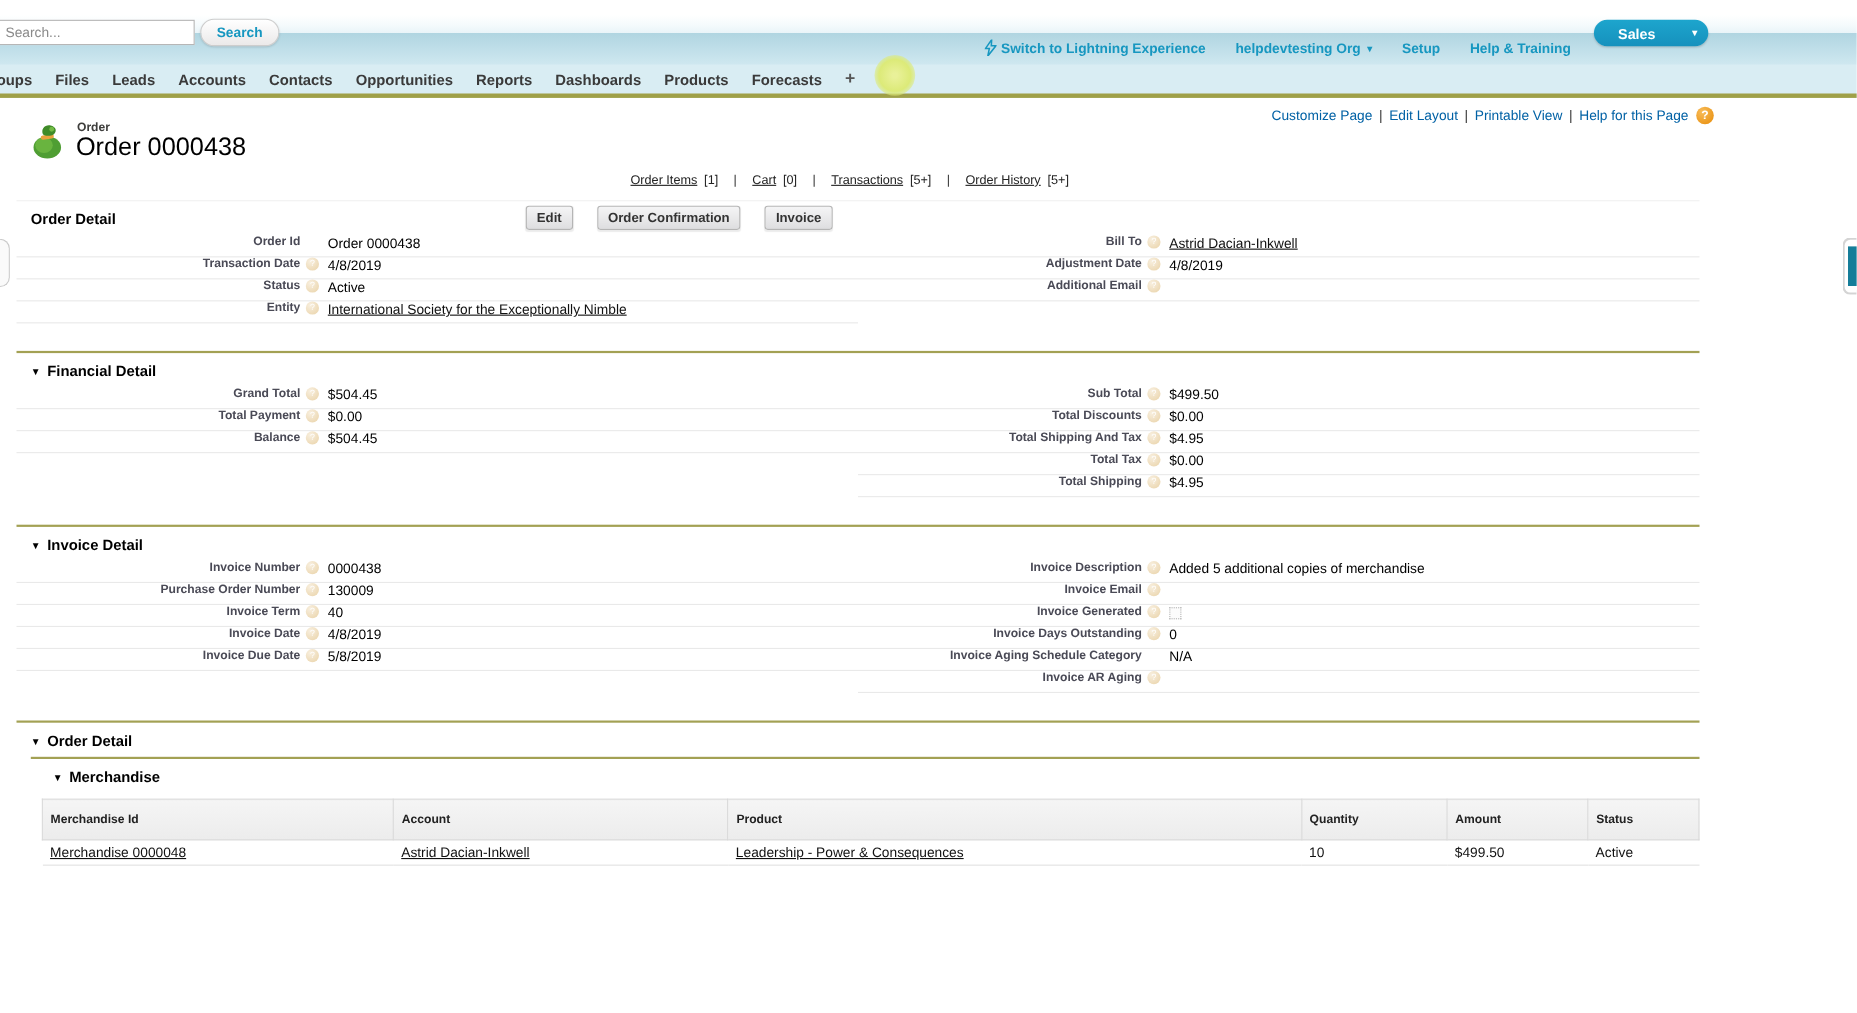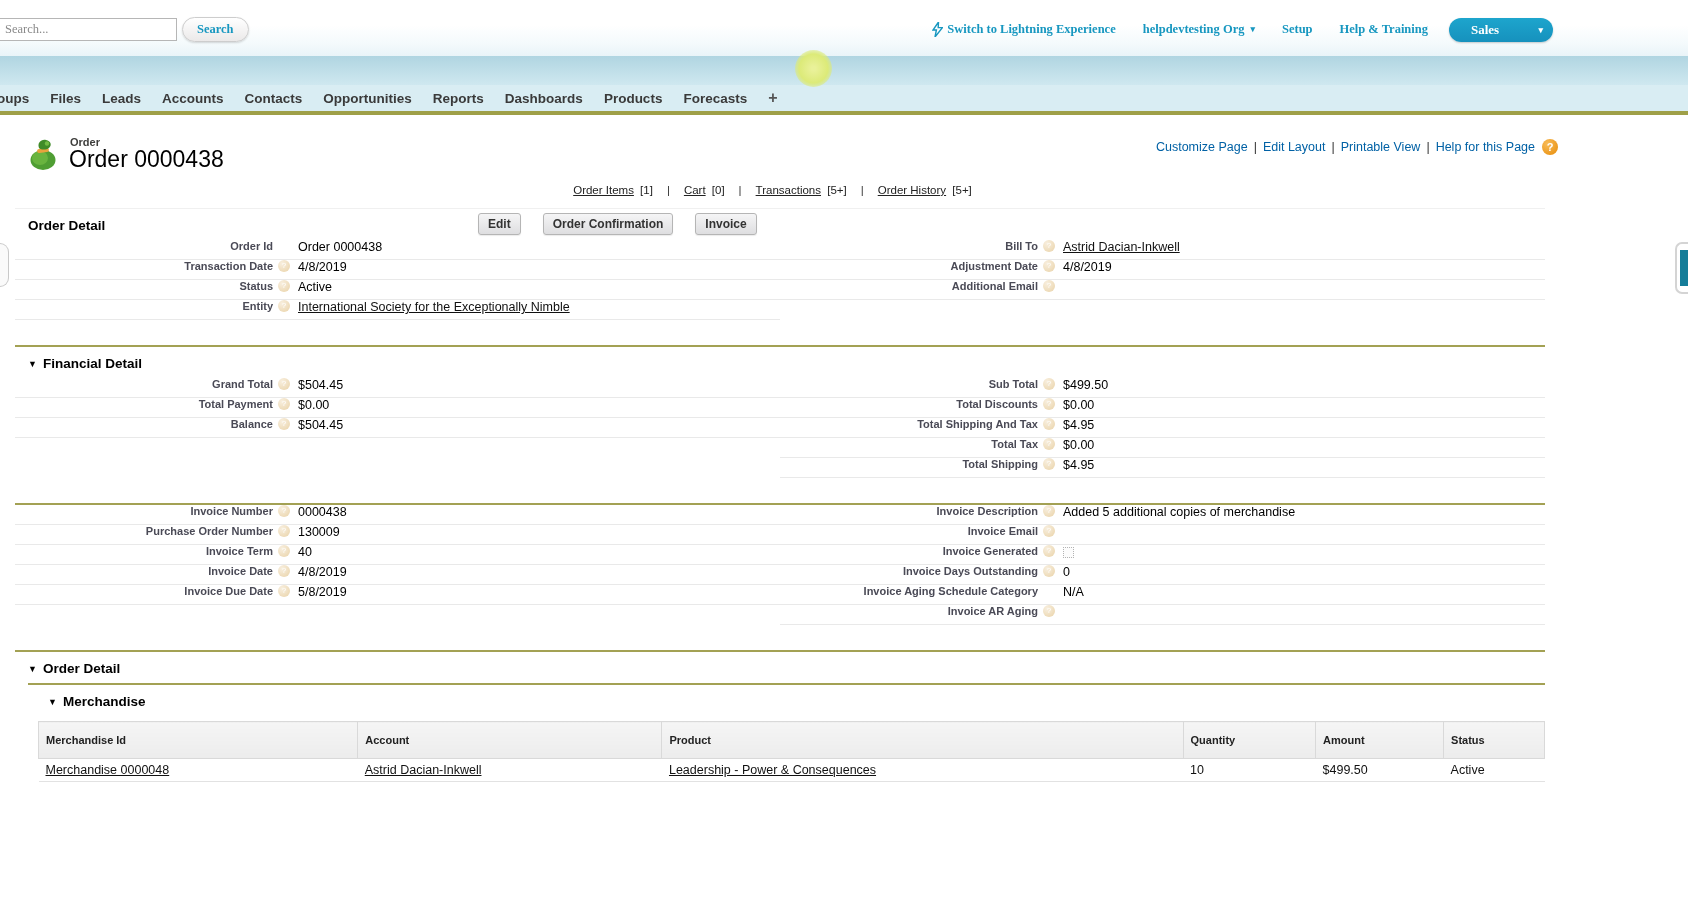--- a/index.html
+++ b/index.html
@@ -1,45 +1,45 @@
 <!DOCTYPE html>
 <html><head>
 <meta charset="utf-8">
 <style>
   *{margin:0;padding:0;box-sizing:border-box;}
   html,body{width:1688px;height:921px;}
   body{font-family:"Liberation Sans",sans-serif;background:#fff;position:relative;overflow:hidden;}
   a{text-decoration:underline;cursor:pointer;}
 
   
-  .topbar{position:relative;height:56px;background:linear-gradient(180deg,#ffffff 45%,#f4fafc 78%,#e9f4f8);font-family:Liberation Serif, serif;}
+  .topbar{position:relative;height:30px;background:linear-gradient(180deg,#ffffff 45%,#f4fafc 78%,#e9f4f8);}
   .search-wrap{position:absolute;left:-3px;top:17px;display:flex;align-items:center;}
   .search-input{width:180px;height:23px;border:1px solid #b6b6b6;padding:0 7px;font-size:12.5px;color:#555;font-family:inherit;background:#fff;}
   .search-input::placeholder{color:#8a8a8a;}
   .search-btn{margin-left:5px;height:25px;padding:0 14px;border:1px solid #cdcdcd;border-radius:13px;background:linear-gradient(#ffffff,#ebe9e9);color:#1797c0;font-weight:bold;font-size:12.5px;font-family:inherit;cursor:pointer;box-shadow:0 1px 2px rgba(0,0,0,.15);}
-  .top-links{position:absolute;top:22px;right:260px;display:flex;align-items:flex-start;white-space:nowrap;}
+  .top-links{position:absolute;top:36px;right:260px;display:flex;align-items:flex-end;white-space:nowrap;}
   .top-link{color:#1797c0;font-weight:bold;font-size:12.5px;text-decoration:none;margin-left:27px;display:flex;align-items:center;}
   .top-link .lbl{margin-left:4px;}
   .caret{font-size:9px;margin-left:6px;line-height:1;}
   .sales-pill{position:absolute;top:18px;right:135px;width:104px;height:24px;border-radius:13px;background:linear-gradient(#1da5cd,#1691bd);color:#fff;font-weight:bold;font-size:13px;display:flex;align-items:center;justify-content:space-between;padding:0 10px 0 22px;cursor:pointer;box-shadow:0 1px 2px rgba(0,0,0,.2);}
 
   
   .band{height:29px;background:linear-gradient(#b0d5e1,#cfe8f0);}
   .tabbar{height:30px;background:#d9edf3;border-bottom:4px solid #9fa048;display:flex;align-items:center;padding-left:0;}
   .tab{font-size:13.5px;font-weight:bold;color:#3a3a3a;margin-right:21px;cursor:pointer;}
   .tab:first-child{margin-left:-3px;}
   .tab-plus{color:#555;font-size:16px;}
   .click-dot{position:absolute;left:795px;top:50px;width:37px;height:37px;border-radius:50%;background:radial-gradient(circle,#e9f199 8%,#dcea78 55%,rgba(220,234,120,.25) 80%,rgba(220,234,120,0) 100%);pointer-events:none;z-index:5;}
 
   
   .page-head{position:relative;height:64px;}
   .order-icon{position:absolute;left:27px;top:22px;width:34px;height:34px;}
   .entity-type{position:absolute;left:70px;top:21px;font-size:11px;font-weight:bold;color:#3e3e3c;}
   .page-title{position:absolute;left:69px;top:31px;font-size:23px;color:#000;font-weight:normal;}
-  .head-links{position:absolute;top:24px;right:130px;font-size:12.5px;display:flex;align-items:center;white-space:nowrap;}
+  .head-links{position:absolute;top:8px;right:130px;font-size:12.5px;display:flex;align-items:center;white-space:nowrap;}
   .head-link{color:#0161a5;text-decoration:none;}
   .head-sep{margin:0 6px;color:#333;}
   .orange-help{width:16px;height:16px;border-radius:50%;background:radial-gradient(circle at 35% 30%,#f8bc59,#e78b07);color:#fff;font-size:11px;font-weight:bold;text-align:center;line-height:16px;margin-left:7px;cursor:pointer;}
   .edge-handle-left{position:absolute;left:0;top:128px;width:9px;height:44px;border:1px solid #c9c9c9;border-left:none;border-radius:0 9px 9px 0;background:#fafafa;cursor:pointer;}
   .edge-handle-right{position:absolute;right:0;top:127px;width:13px;height:52px;background:#fff;border:2px solid #d4d4d4;border-right:none;border-radius:7px 0 0 7px;display:flex;align-items:center;cursor:pointer;}
   .edge-handle-right .teal-bar{width:8px;height:36px;background:#157d99;margin-left:3px;}
 
   
   .rel-links{text-align:center;font-size:11.5px;color:#222;padding:5px 0 12px;margin-right:143px;}
   .rel-link{color:#222;}
@@ -239,20 +239,21 @@
             <span class="flabel">Total Shipping</span>
             <span class="hicon">?</span>
             <span class="fval">$4.95</span>
           </div>
         </div>
       </div>
     </div>
     <div class="section">
       <div class="sec-gap"></div>
       <div class="divider"></div>
+      <div class="sec-head"><span class="tri">▼</span><span>Invoice Detail</span></div>
       <div class="cols">
         <div class="col">
           <div class="frow">
             <span class="flabel">Invoice Number</span>
             <span class="hicon">?</span>
             <span class="fval">0000438</span>
           </div>
           <div class="frow">
             <span class="flabel">Purchase Order Number</span>
             <span class="hicon">?</span>

